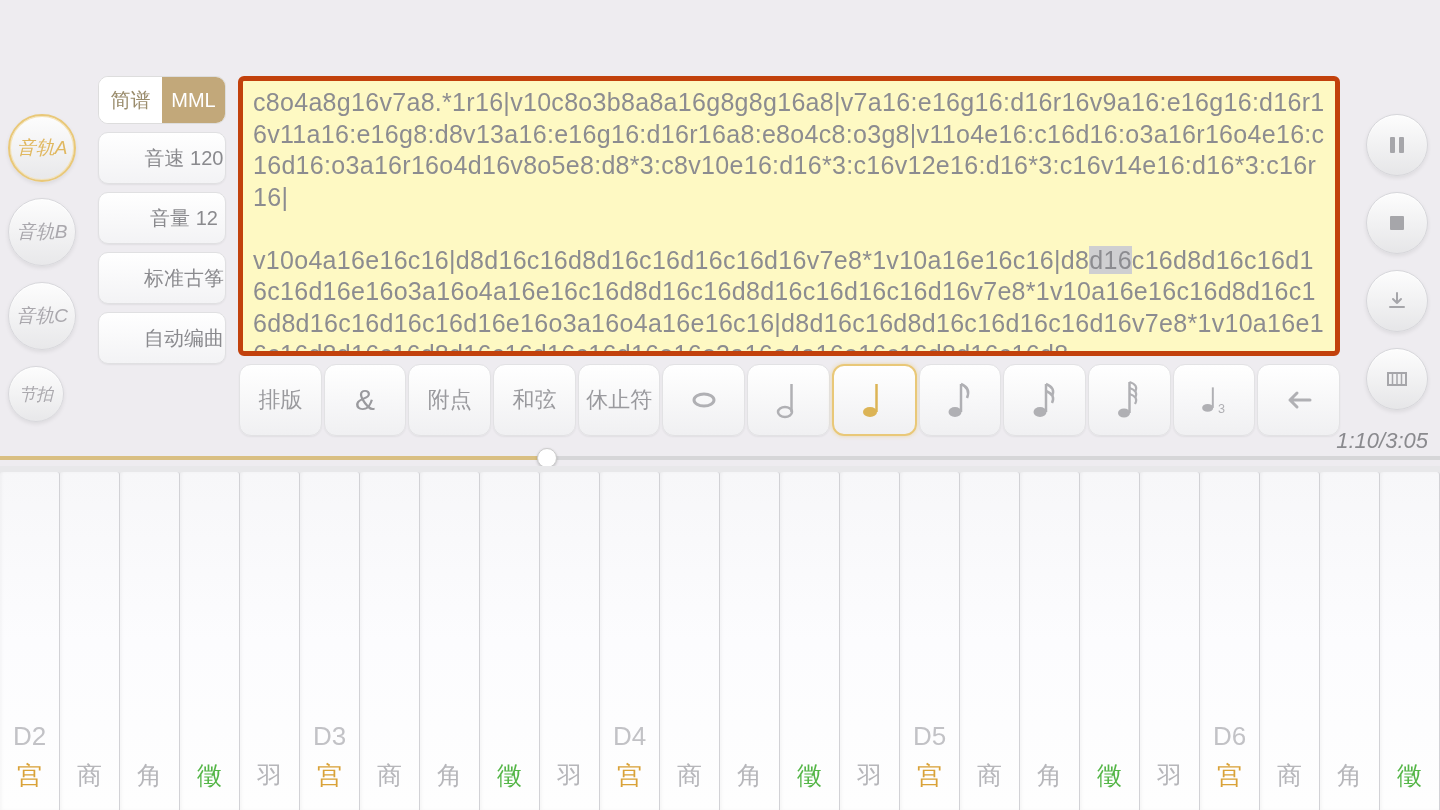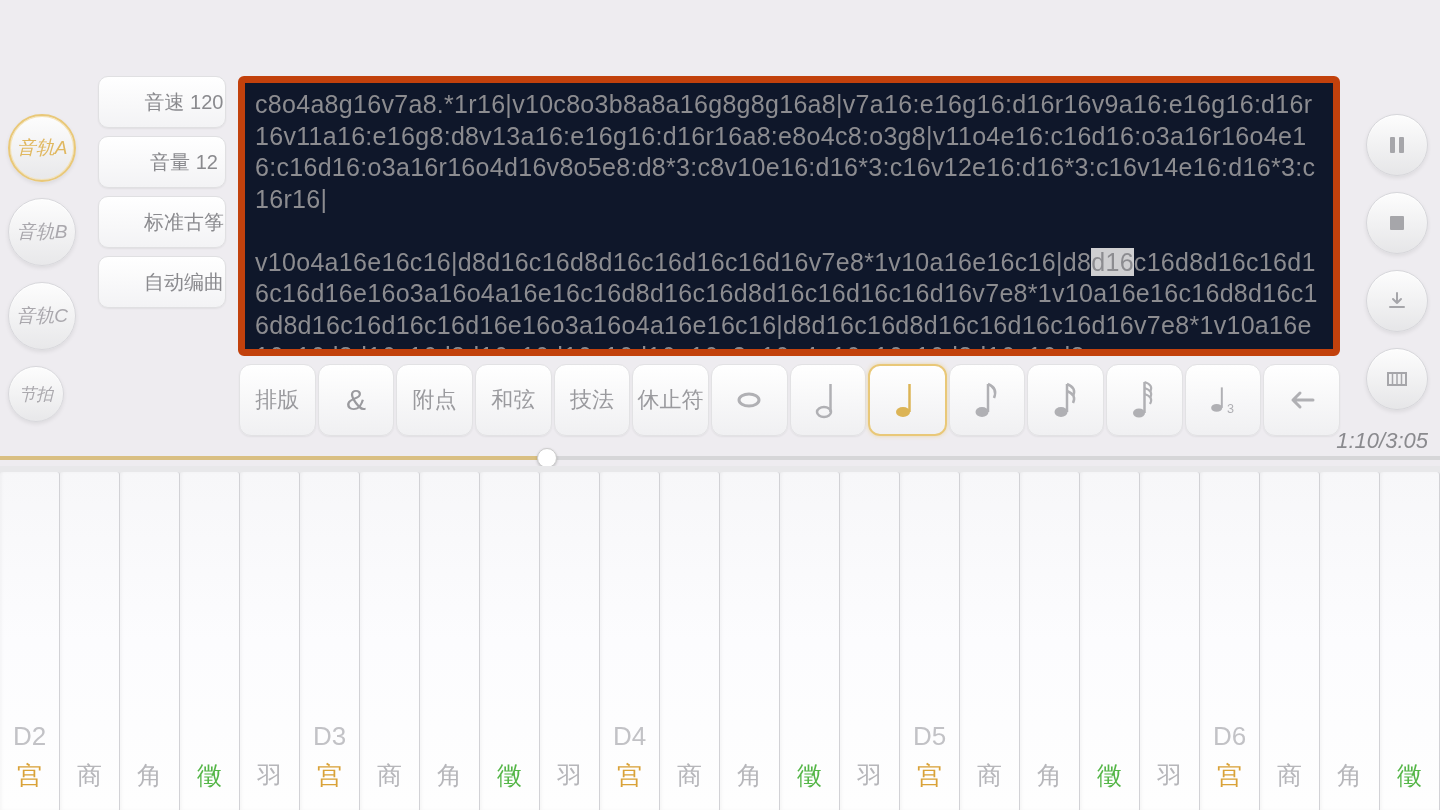--- a/index.html
+++ b/index.html
@@ -94,23 +94,23 @@
     color: #8a8a8e;
     cursor: pointer;
     padding-left: 44px;
   }
   .mml-area {
     position: absolute;
     left: 238px;
     top: 4px;
     right: 100px;
     height: 280px;
-    background: #0f172a;
+    background: #fef9c3;
     border-radius: 6px;
-    border: 7px solid #c2410c;
+    border: 5px solid #c2410c;
     padding: 6px 10px;
     font-size: 25px;
     line-height: 1.26;
     color: #8c8c90;
     font-family: Arial, sans-serif;
     letter-spacing: 0.3px;
     overflow: hidden;
     word-break: break-all;
   }
   .mml-area .hl {
@@ -248,36 +248,39 @@
 <div class="top-section">
 
   <div class="side-tracks">
     <div class="track-btn active">音轨A</div>
     <div class="track-btn">音轨B</div>
     <div class="track-btn">音轨C</div>
     <div class="track-btn small">节拍</div>
   </div>
 
   <div class="settings-col">
+    <div class="seg-toggle">
+      <div class="seg">简谱</div>
+      <div class="seg active">MML</div>
+    </div>
     <div class="setting-btn">音速 120</div>
     <div class="setting-btn">音量 12</div>
     <div class="setting-btn">标准古筝</div>
     <div class="setting-btn">自动编曲</div>
   </div>
 
   <div class="mml-area">
     <span>c8o4a8g16v7a8.*1r16|v10c8o3b8a8a16g8g8g16a8|v7a16:e16g16:d16r16v9a16:e16g16:d16r16v11a16:e16g8:d8v13a16:e16g16:d16r16a8:e8o4c8:o3g8|v11o4e16:c16d16:o3a16r16o4e16:c16d16:o3a16r16o4d16v8o5e8:d8*3:c8v10e16:d16*3:c16v12e16:d16*3:c16v14e16:d16*3:c16r16|</span><br><br><span>v10o4a16e16c16|d8d16c16d8d16c16d16c16d16v7e8*1v10a16e16c16|d8</span><span class="hl">d16</span><span>c16d8d16c16d16c16d16e16o3a16o4a16e16c16d8d16c16d8d16c16d16c16d16v7e8*1v10a16e16c16d8d16c16d8d16c16d16c16d16e16o3a16o4a16e16c16|d8d16c16d8d16c16d16c16d16v7e8*1v10a16e16c16d8d16c16d8d16c16d16c16d16e16o3a16o4a16e16c16d8d16c16d8</span>
   </div>
 
   <div class="tool-row">
     <div class="tool-btn">排版</div>
     <div class="tool-btn" style="font-size:30px;">&amp;</div>
     <div class="tool-btn">附点</div>
     <div class="tool-btn">和弦</div>
-    <div class="tool-btn">技法</div>
     <div class="tool-btn">休止符</div>
     <div class="tool-btn">
       <svg viewBox="0 0 30 40">
           <ellipse cx="15" cy="20" rx="10" ry="6" fill="none" stroke="#b0b0b4" stroke-width="3"></ellipse>
         </svg>
     </div>
     <div class="tool-btn">
       <svg viewBox="0 0 30 40">
           <ellipse cx="11" cy="32" rx="7" ry="5" fill="none" stroke="#b0b0b4" stroke-width="2.5"></ellipse>
           <line x1="17.5" y1="32" x2="17.5" y2="4" stroke="#b0b0b4" stroke-width="2.5"></line>

